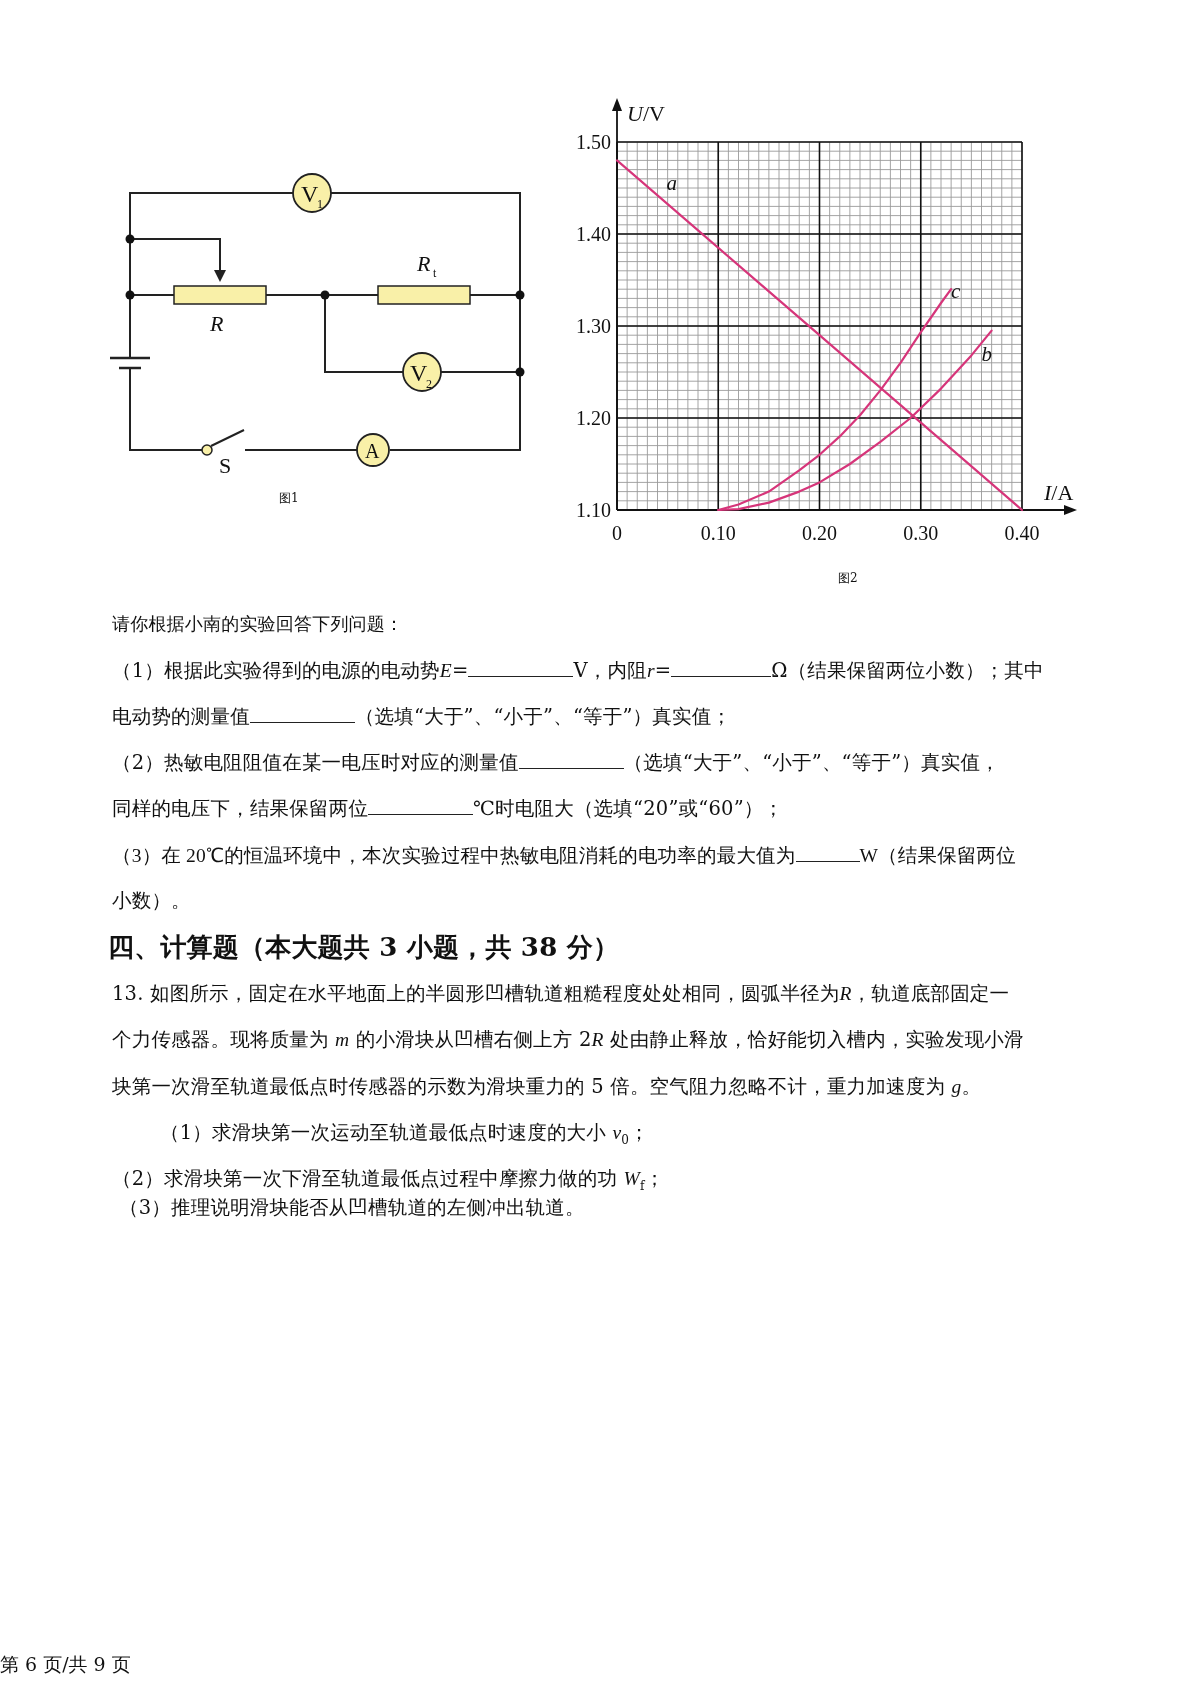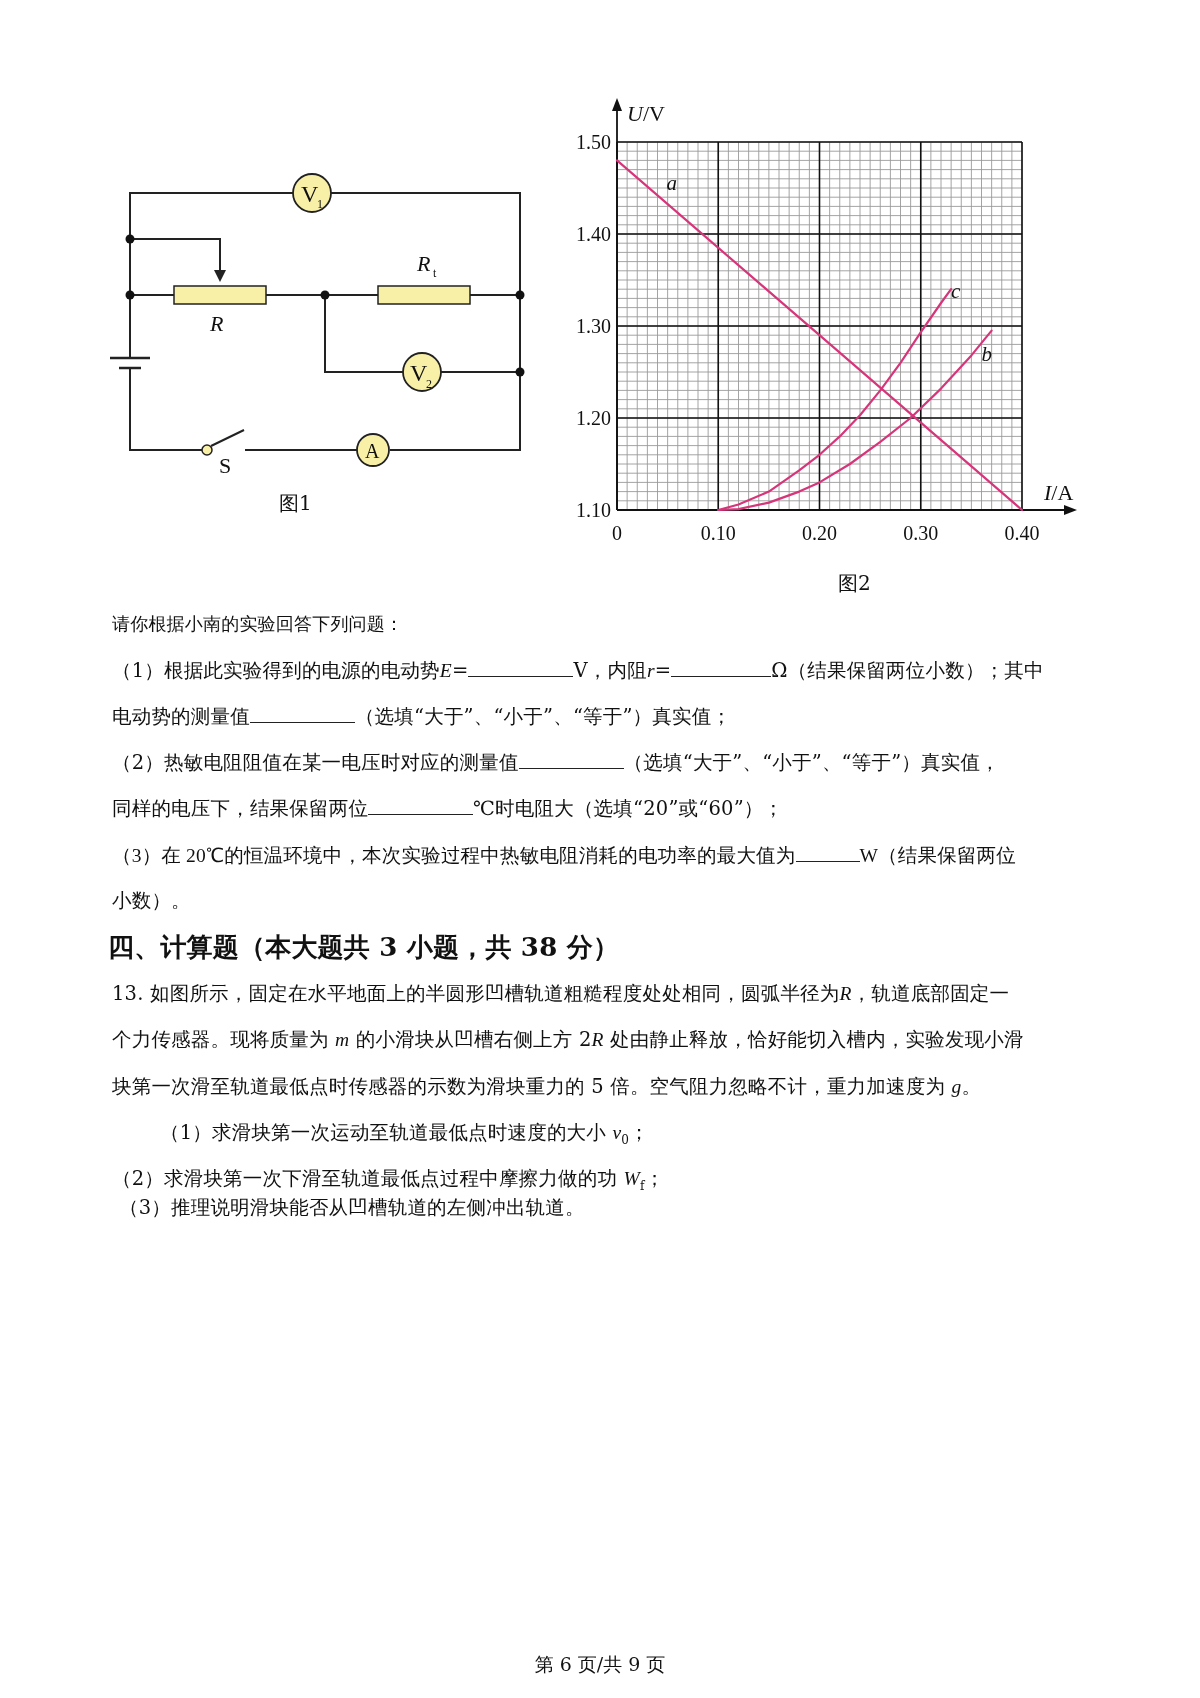--- a/index.html
+++ b/index.html
@@ -3,22 +3,22 @@
 <meta charset="utf-8">
 <style>
   html, body { margin: 0; padding: 0; background: #ffffff; }
   body { width: 1200px; height: 1698px; position: relative; overflow: hidden;
          font-family: "DejaVu Serif", "Liberation Serif", serif; color: #111; }
   .fig { position: absolute; }
   .qtext { position: absolute; left: 112px; font-size: 19.5px; line-height: 24px; white-space: nowrap; letter-spacing: 0.2px; }
   .blank { display: inline-block; border-bottom: 1px solid #222; height: 18px; vertical-align: baseline; }
   .i { font-style: italic; font-family: "Liberation Serif", serif; }
   .bold { font-weight: bold; }
-  .caption { position: absolute; font-size: 20px; }
-  .footer { position: absolute; left: 0; width: 1200px; top: 1652px; text-align: center; font-size: 19px; }
+  .caption { position: absolute; font-size: 12px; }
+  .footer { position: absolute; left: 0; width: 1200px; top: 1652px; font-size: 19px; }
   sub { font-size: 12px; }
 </style>
 </head>
 <body>
 
 <svg class="fig" style="left:100px;top:140px" width="450" height="380" viewBox="0 0 450 380">
   <g stroke="#222" stroke-width="2" fill="none">
 
     <polyline points="30,192 30,53 193,53"></polyline>
     <polyline points="231,53 420,53 420,310 290,310"></polyline>

